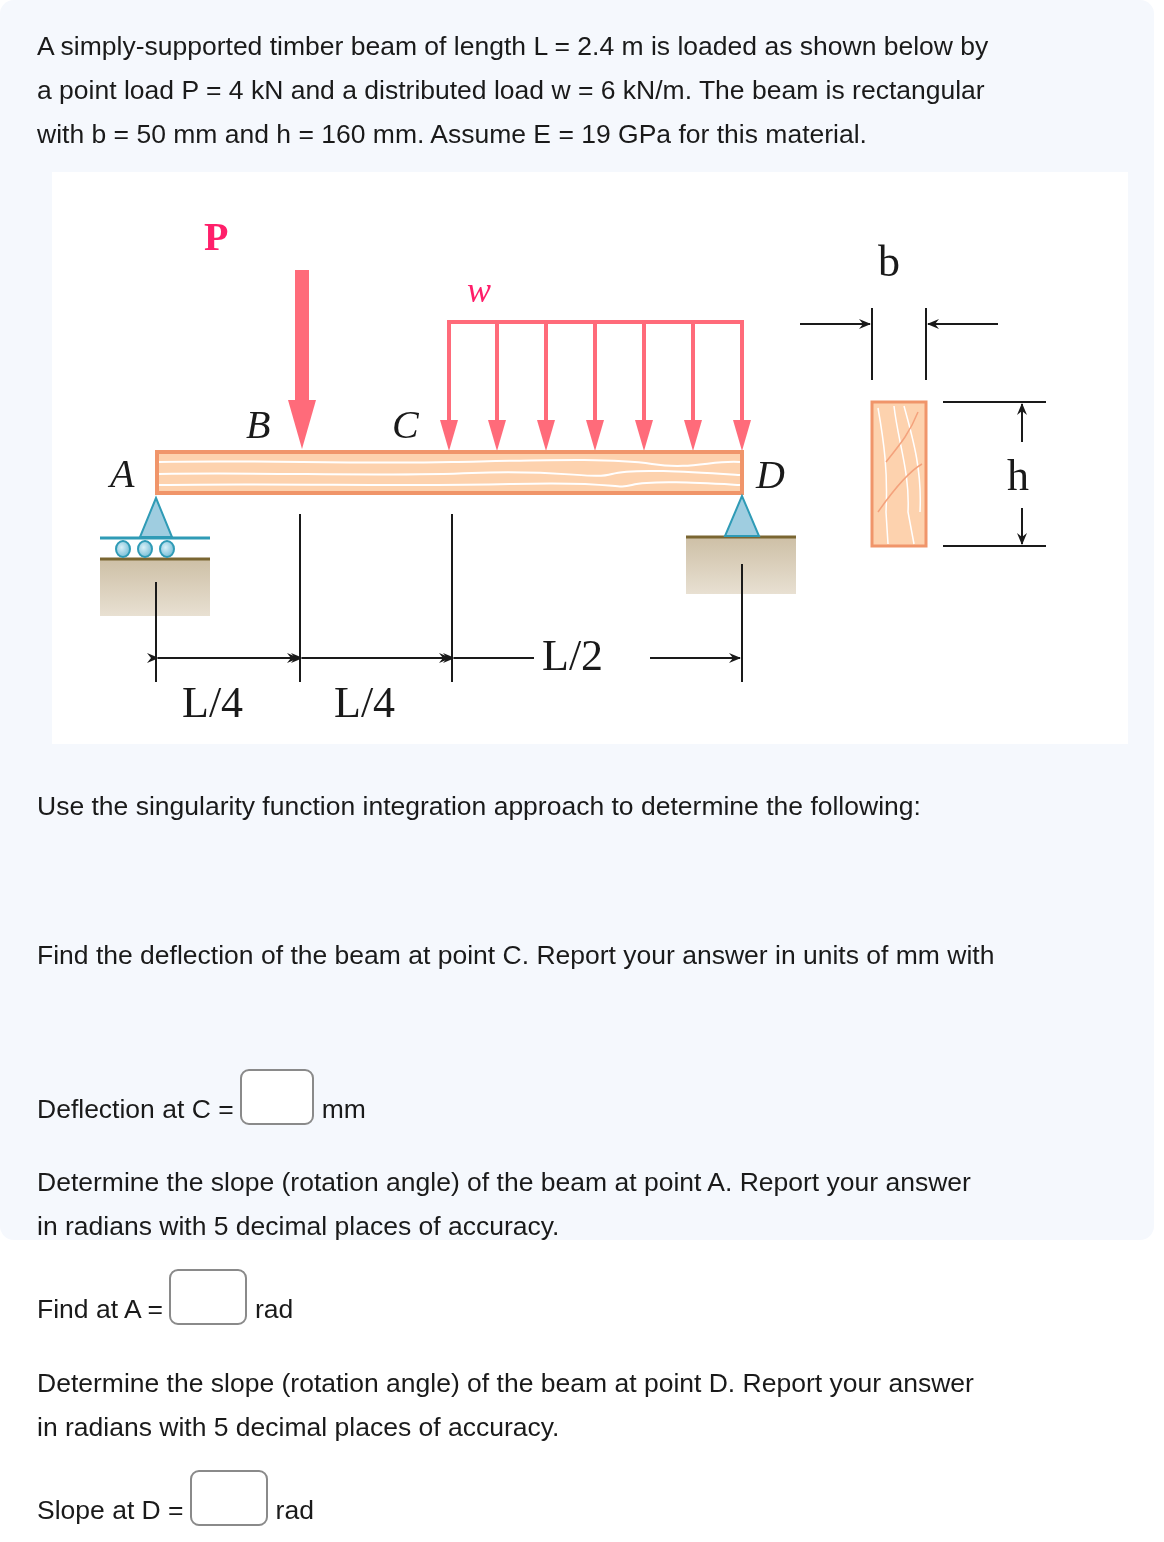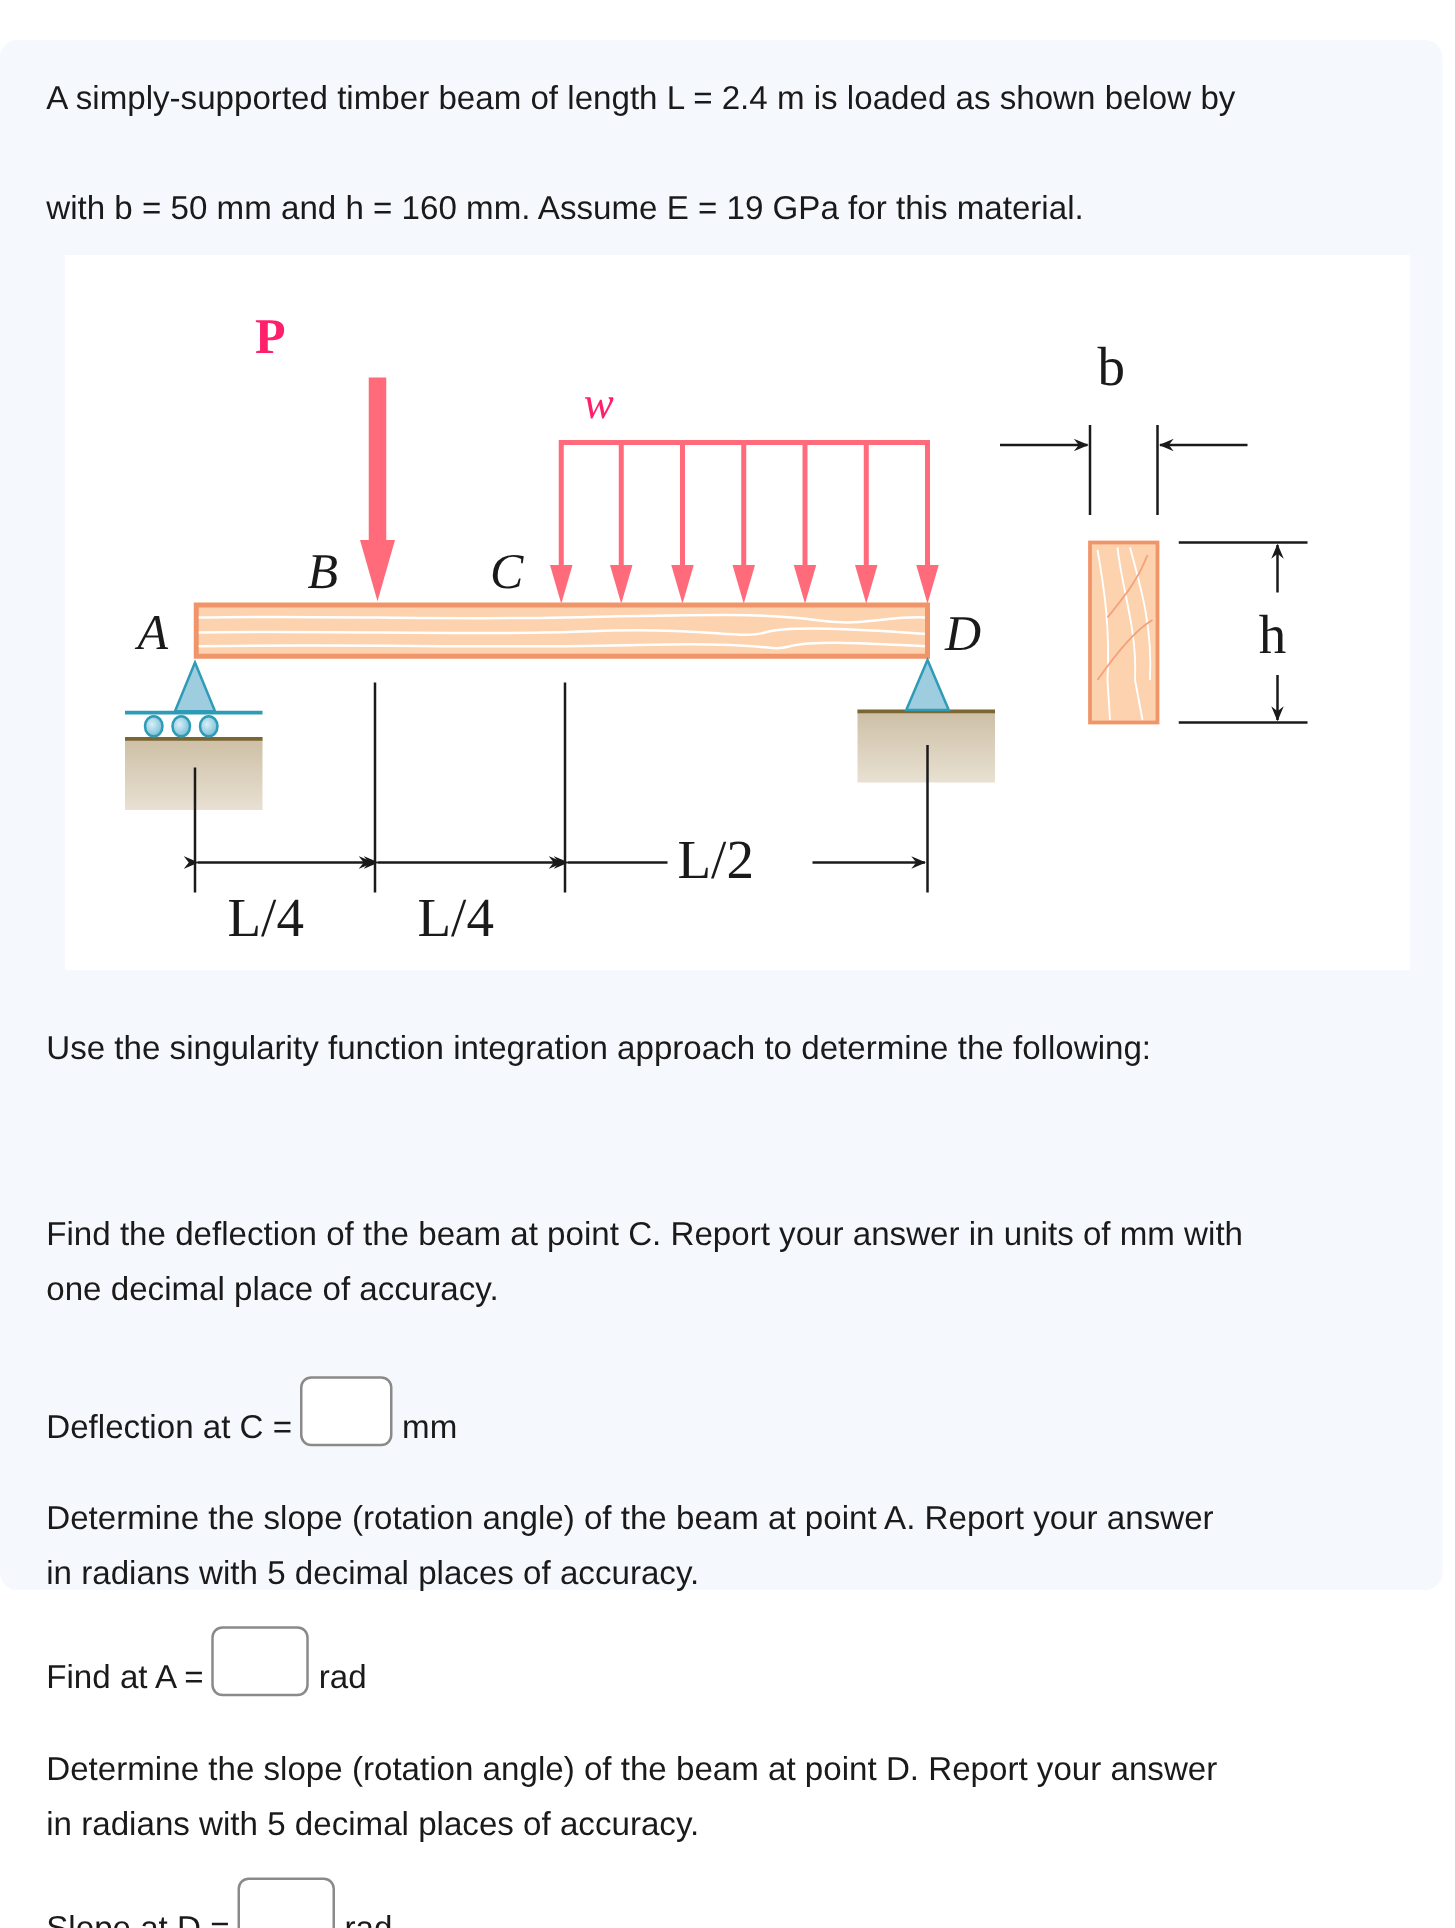--- a/index.html
+++ b/index.html
@@ -4,21 +4,21 @@
 <style>
   html, body { margin:0; padding:0; }
   body {
     width:1164px; height:1542px; overflow:hidden;
     background:#ffffff;
     font-family:"Liberation Sans", sans-serif;
     color:#1a1a1a;
   }
   .card {
     position:absolute; left:0; top:0; width:1154px; height:1240px;
-    background:#f5f8fd; border-radius:14px;margin-top:32px;
+    background:#f5f8fd; border-radius:14px;
   }
   .para {
     position:absolute; left:37px; font-size:26.5px; line-height:44px; margin:0;
   }
   .figure {
     position:absolute; left:52px; top:172px; width:1076px; height:572px;
     background:#ffffff;
   }
   .figure svg { position:absolute; left:0; top:0; }
   .answer-row {
@@ -35,21 +35,21 @@
   .answer-row .unit { margin-left:8px; }
   .sv { font-family:"Liberation Serif", serif; }
 </style>
 </head>
 <body>
 
 <div class="card">
 
   <p class="para" style="top:24px;">
     <span>A simply-supported timber beam of length L = 2.4 m is loaded as shown below by</span><br>
-    <br>
+    <span>a point load P = 4 kN and a distributed load w = 6 kN/m. The beam is rectangular</span><br>
     <span>with b = 50 mm and h = 160 mm. Assume E = 19 GPa for this material.</span>
   </p>
 
   <div class="figure">
     <svg width="1076" height="572" viewBox="0 0 1076 572" xmlns="http://www.w3.org/2000/svg">
       <defs>
         <marker id="ah" markerWidth="12" markerHeight="10" refX="11" refY="5" orient="auto" markerUnits="userSpaceOnUse">
           <path d="M0,0 L12,5 L0,10 L4,5 Z" fill="#1a1a1a"></path>
         </marker>
         <linearGradient id="gnd" x1="0" y1="0" x2="0" y2="1">
@@ -147,21 +147,20 @@
       </g>
       <text class="sv" x="826" y="104" font-size="44" fill="#1a1a1a">b</text>
       <text class="sv" x="955" y="318" font-size="44" fill="#1a1a1a">h</text>
     </svg>
   </div>
 
   <p class="para" style="top:784px;">Use the singularity function integration approach to determine the following:</p>
 
   <p class="para" style="top:933px;">
     <span>Find the deflection of the beam at point C. Report your answer in units of mm with</span><br>
-    <span>one decimal place of accuracy.</span>
   </p>
   <div class="answer-row" style="top:1063px;">
     <span class="lbl">Deflection at C =</span>
     <input type="text" value="" style="">
     <span class="unit">mm</span>
   </div>
 
   <p class="para" style="top:1160px;">
     <span>Determine the slope (rotation angle) of the beam at point A. Report your answer</span><br>
     <span>in radians with 5 decimal places of accuracy.</span>

